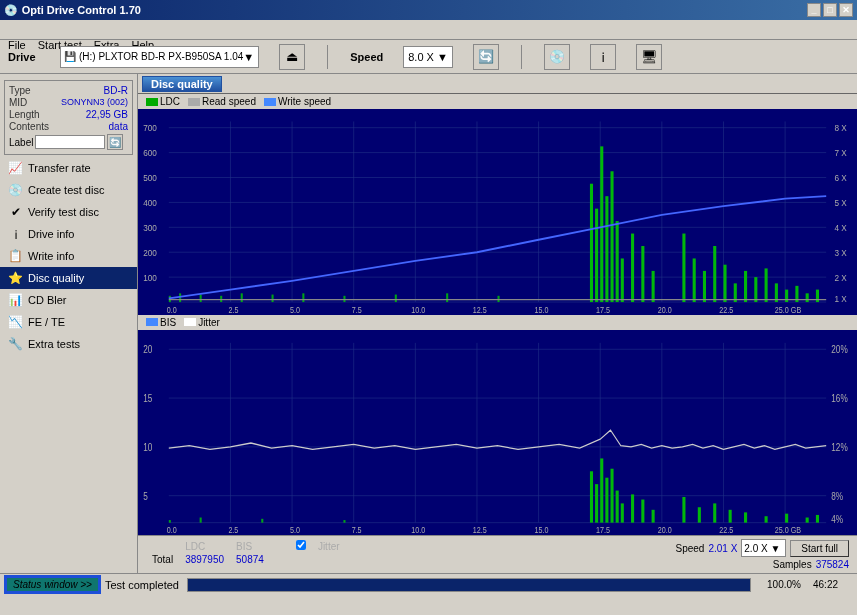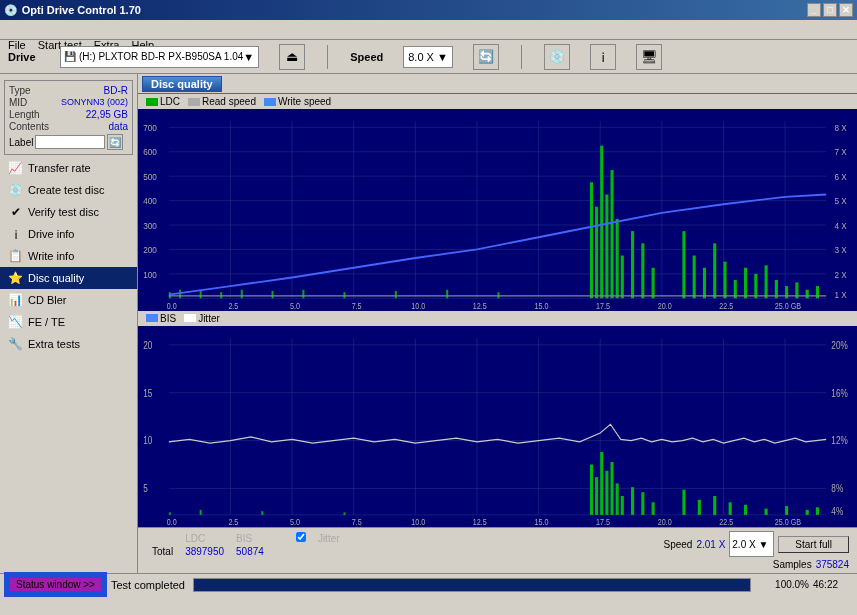--- a/index.html
+++ b/index.html
@@ -183,44 +183,45 @@
     .status-bar {
       height: 22px;
       background: #d4d0c8;
       border-top: 1px solid #888;
       display: flex;
       align-items: center;
       padding: 0 4px;
       gap: 4px;
     }
     .status-btn {
-      background: #a21caf;
-      border: 6px solid #1d4ed8;
+      background: #0f766e;
+      border: 3px solid #1d4ed8;
       padding: 1px 6px;
       font-size: 10px;
       cursor: pointer;
+      font-style: italic;
     }
     .progress-bar-container {
       flex: 1;
       height: 14px;
       border: 1px solid #888;
       background: white;
       margin: 0 4px;
     }
     .progress-bar-fill {
       height: 100%;
       background: #0a246a;
     }
-    .status-percent { font-size: 10px; min-width: 50px; text-align: right; }
+    .status-percent { font-size: 10px; min-width: 50px; text-align: center; }
     .status-time { font-size: 10px; min-width: 40px; }
     
     .start-btn {
       background: #d4d0c8;
       border: 1px outset #888;
-      padding: 2px 16px;
+      padding: 2px 10px;
       font-size: 10px;
       cursor: pointer;
       white-space: nowrap;
     }
     
     svg.chart { display: block; }
   </style>
 </head>
 <body>
 
@@ -557,21 +558,21 @@
             <td></td>
           </tr>
         </tbody>
           </table>
       </div>
 
       <div class="stats-right">
         <div class="stats-right-row">
           <span>Speed</span>
           <span class="stats-value">2.01 X</span>
-          <div class="speed-select" style="min-width:45px;height:26px;font-size:10px;border:1px solid #888;background:white;padding:0 2px;display:flex;align-items:center;">
+          <div class="speed-select" style="min-width:45px;height:18px;font-size:10px;border:1px solid #888;background:white;padding:0 2px;display:flex;align-items:center;">
             <span>2.0 X ▼</span>
           </div>
           <button class="start-btn">Start full</button>
         </div>
         <div class="stats-right-row">
           <span>Samples</span>
           <span class="stats-value">375824</span>
         </div>
       </div>
     </div>

